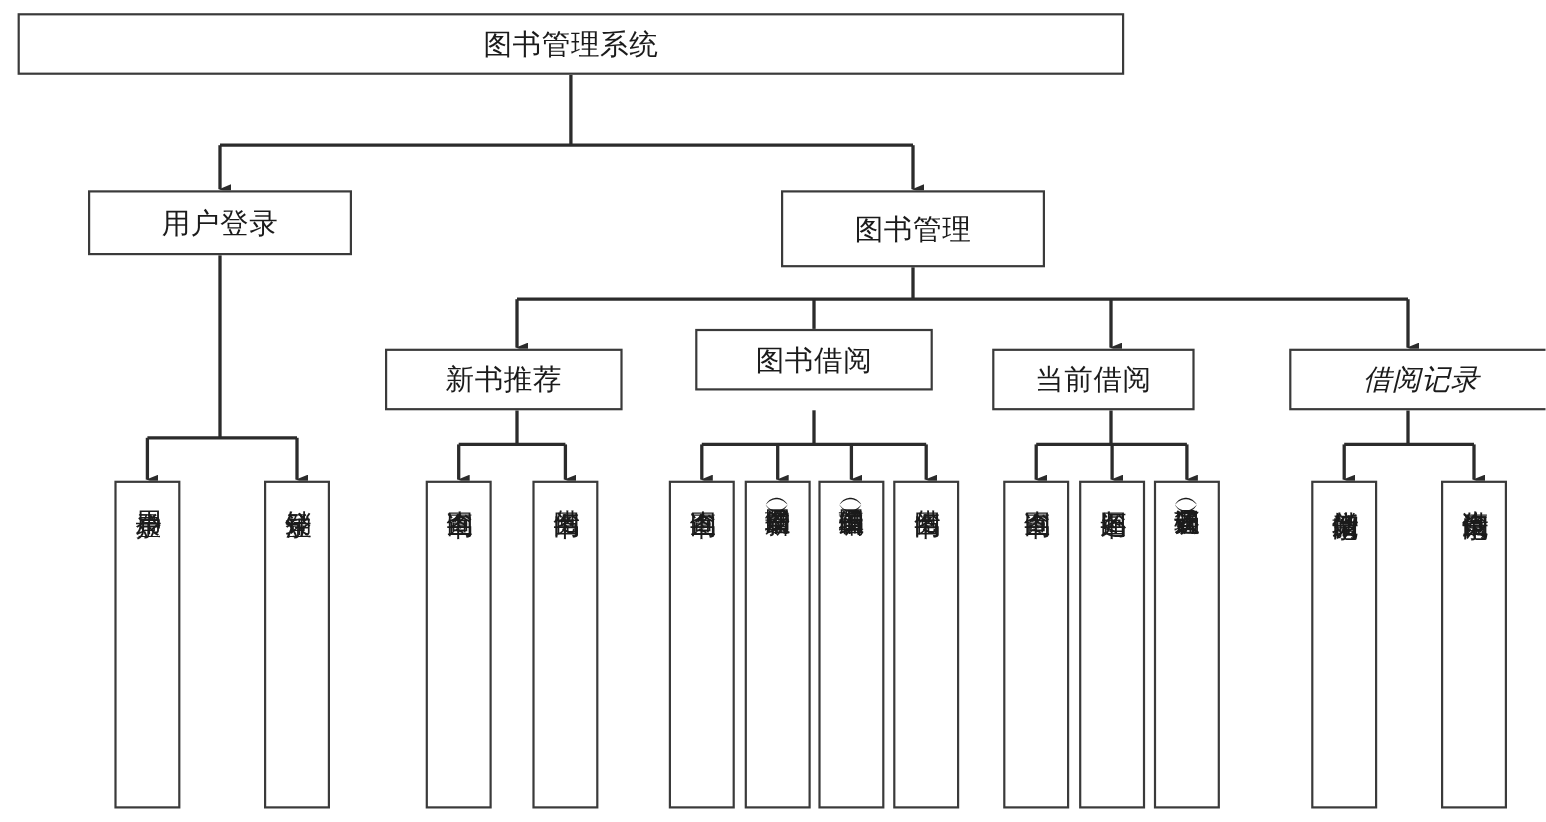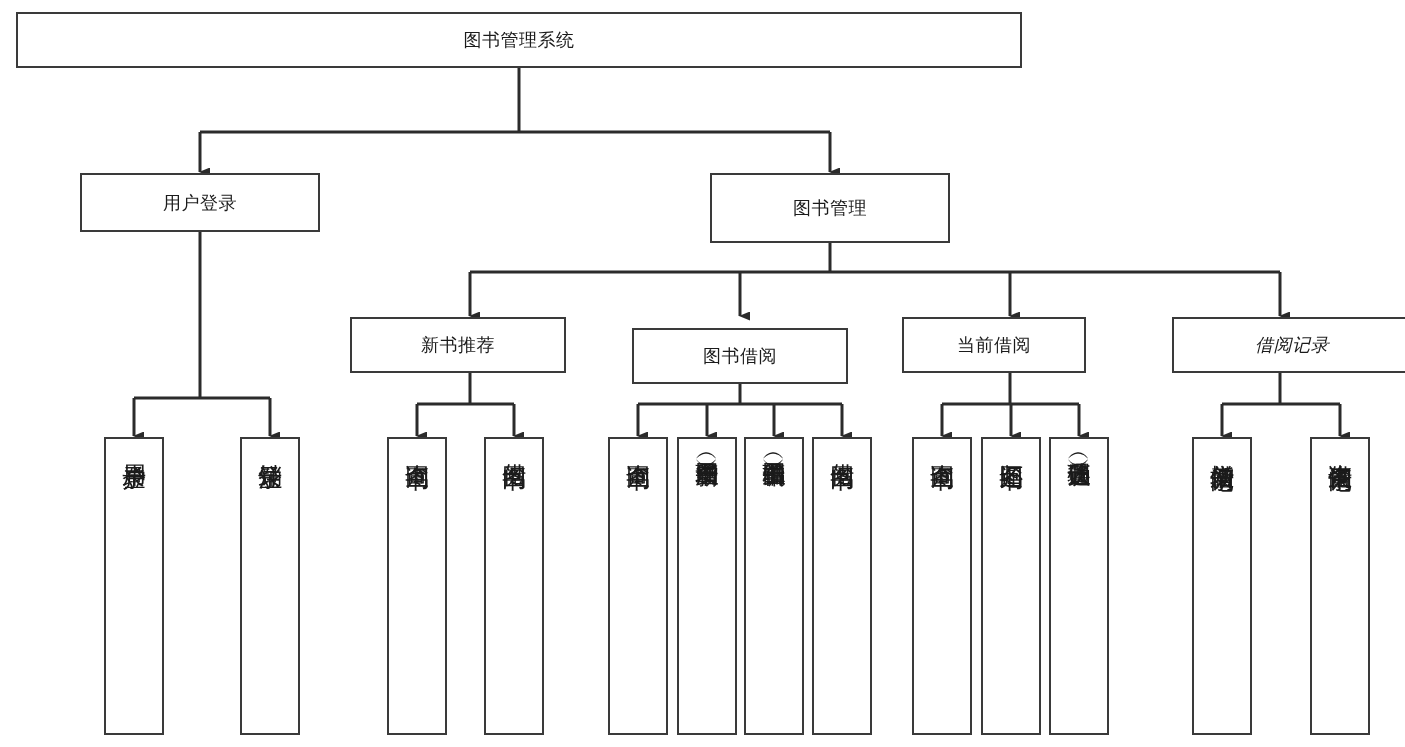--- a/index.html
+++ b/index.html
@@ -31,21 +31,21 @@
     position: absolute;
     box-sizing: border-box;
     background: #ffffff;
     border: 2px solid #3a3a3a;
     display: flex;
     align-items: center;
     justify-content: center;
     color: #1b1b1b;
   }
   .node.horizontal {
-    font-size: 18px;
+    font-size: 26px;
     letter-spacing: 0.5px;
   }
   .node.vertical {
     align-items: flex-start;
     padding-top: 6px;
   }
   .node-label-h {
     display: block;
     white-space: nowrap;
     line-height: 1;
@@ -129,21 +129,21 @@
       </div>
       <div class="node horizontal" style="left: 80px; top: 173px; width: 240px; height: 59px;">
         <span class="node-label-h">用户登录</span>
       </div>
       <div class="node horizontal" style="left: 710px; top: 173px; width: 240px; height: 70px;">
         <span class="node-label-h">图书管理</span>
       </div>
       <div class="node horizontal" style="left: 350px; top: 317px; width: 216px; height: 56px;">
         <span class="node-label-h">新书推荐</span>
       </div>
-      <div class="node horizontal" style="left: 632px; top: 328px; width: 216px; height: 56px; font-family: Liberation Serif, serif;">
+      <div class="node horizontal" style="left: 632px; top: 299px; width: 216px; height: 56px;">
         <span class="node-label-h">图书借阅</span>
       </div>
       <div class="node horizontal" style="left: 902px; top: 317px; width: 184px; height: 56px;">
         <span class="node-label-h">当前借阅</span>
       </div>
       <div class="node horizontal" style="left: 1172px; top: 317px; width: 240px; height: 56px; font-style: italic;">
         <span class="node-label-h">借阅记录</span>
       </div>
       <div class="node vertical" style="left: 104px; top: 437px; width: 60px; height: 298px;">
         <span class="node-label-v">用户登录</span>

